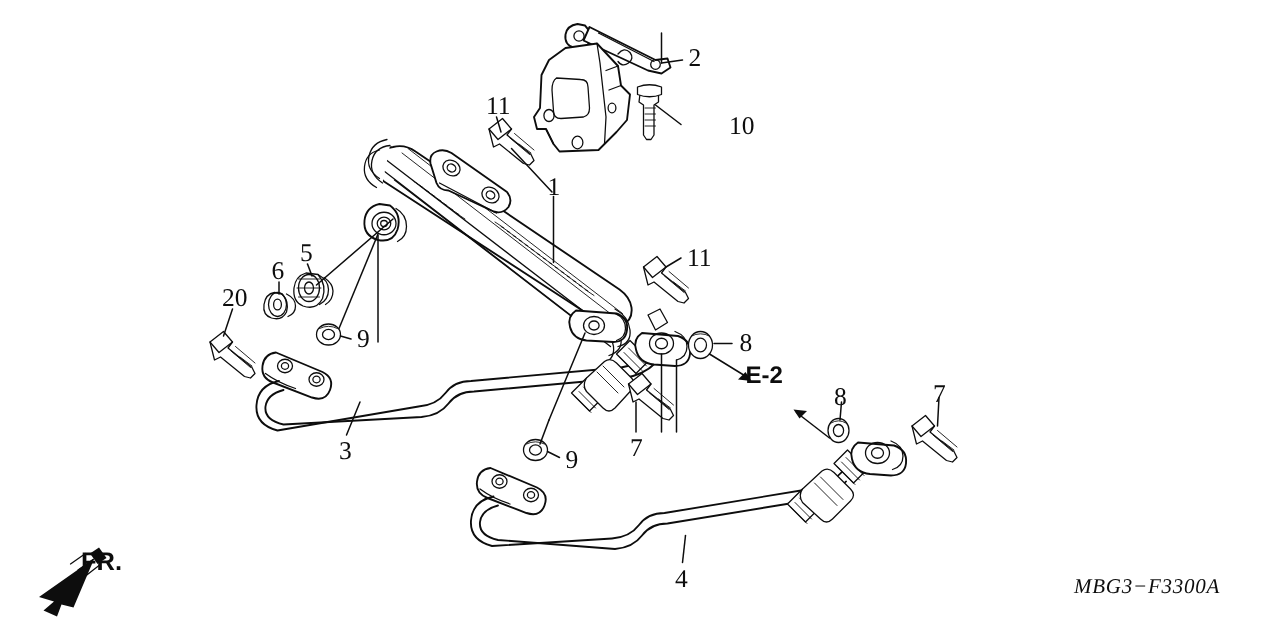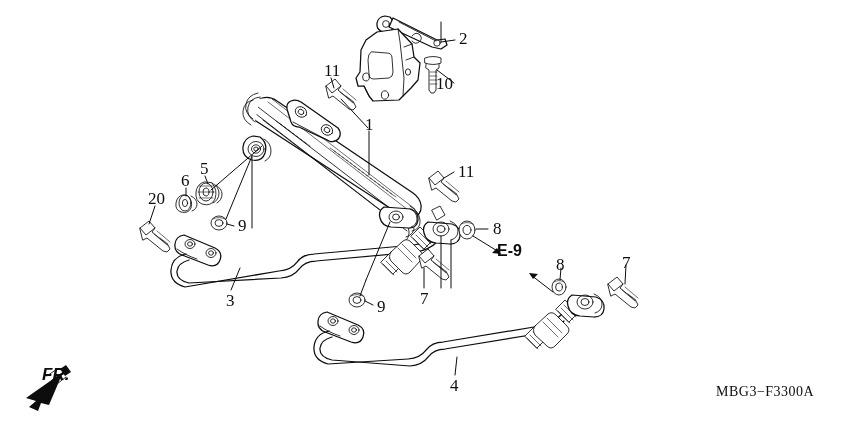--- a/index.html
+++ b/index.html
@@ -84,24 +84,24 @@
     color: #0d0d0d;
     letter-spacing: 0px;
     line-height: 1;
     white-space: nowrap;
   }
   .fr-label {
     position: absolute;
     font-family: "Liberation Sans", sans-serif;
     font-size: 17px;
     font-weight: bold;
-    font-style: italic;
     color: #0d0d0d;
     line-height: 1;
     white-space: nowrap;
+    margin-left: 12px;
   }
   .code {
     position: absolute;
     font-family: "Liberation Serif", serif;
     font-size: 14px;
     color: #0d0d0d;
     letter-spacing: 0.5px;
     white-space: nowrap;
   }
 </style>
@@ -441,21 +441,21 @@
     <g>
       <path class="fillk" d="M63 372 L26 398 L36 401 L29 407 L38 411 L41 403 L49 405 z"></path>
       <path class="fillk" d="M60 369 l6 -4 l5 7 l-6 4 z"></path>
       <path class="ln-t" d="M47 376 l10 -7 M52 380 l10 -7 M57 384 l9 -7"></path>
     </g>
 
   </svg>
 
   <div class="num" style="left:459px; top:30px;">2</div>
 
-  <div class="num" style="left:436px; top:75px;">10</div>
+  <div class="num" style="left:486px; top:75px;">10</div>
 
   <div class="num" style="left:324px; top:62px;">11</div>
 
   <div class="num" style="left:365px; top:116px;">1</div>
 
   <div class="num" style="left:458px; top:163px;">11</div>
 
   <div class="num" style="left:200px; top:160px;">5</div>
 
   <div class="num" style="left:181px; top:172px;">6</div>
@@ -471,19 +471,19 @@
   <div class="num" style="left:622px; top:254px;">7</div>
 
   <div class="num" style="left:420px; top:290px;">7</div>
 
   <div class="num" style="left:226px; top:292px;">3</div>
 
   <div class="num" style="left:377px; top:298px;">9</div>
 
   <div class="num" style="left:450px; top:377px;">4</div>
 
-  <div class="ref" style="left:497px; top:243px;">E-9</div>
+  <div class="ref" style="left:497px; top:243px;">E-2</div>
 
   <div class="fr-label" style="left:42px; top:366px;">FR.</div>
 
-  <div class="code" style="left:716px; top:384px;">MBG3−F3300A</div>
+  <div class="code" style="left:716px; top:384px;font-style:italic;">MBG3−F3300A</div>
 
 </div>
 
 </body></html>

